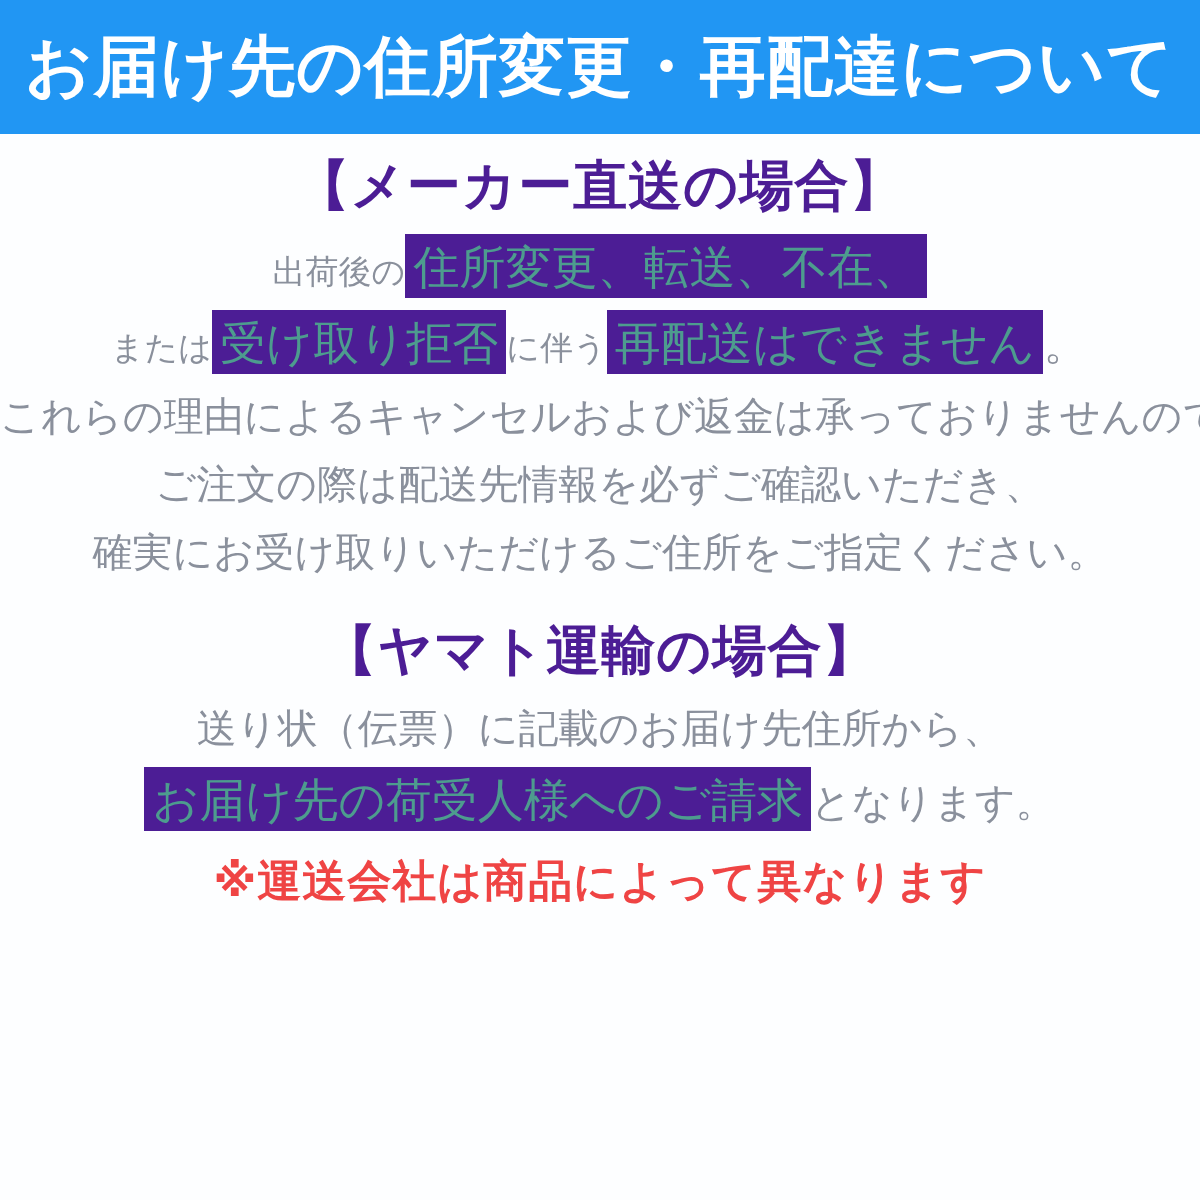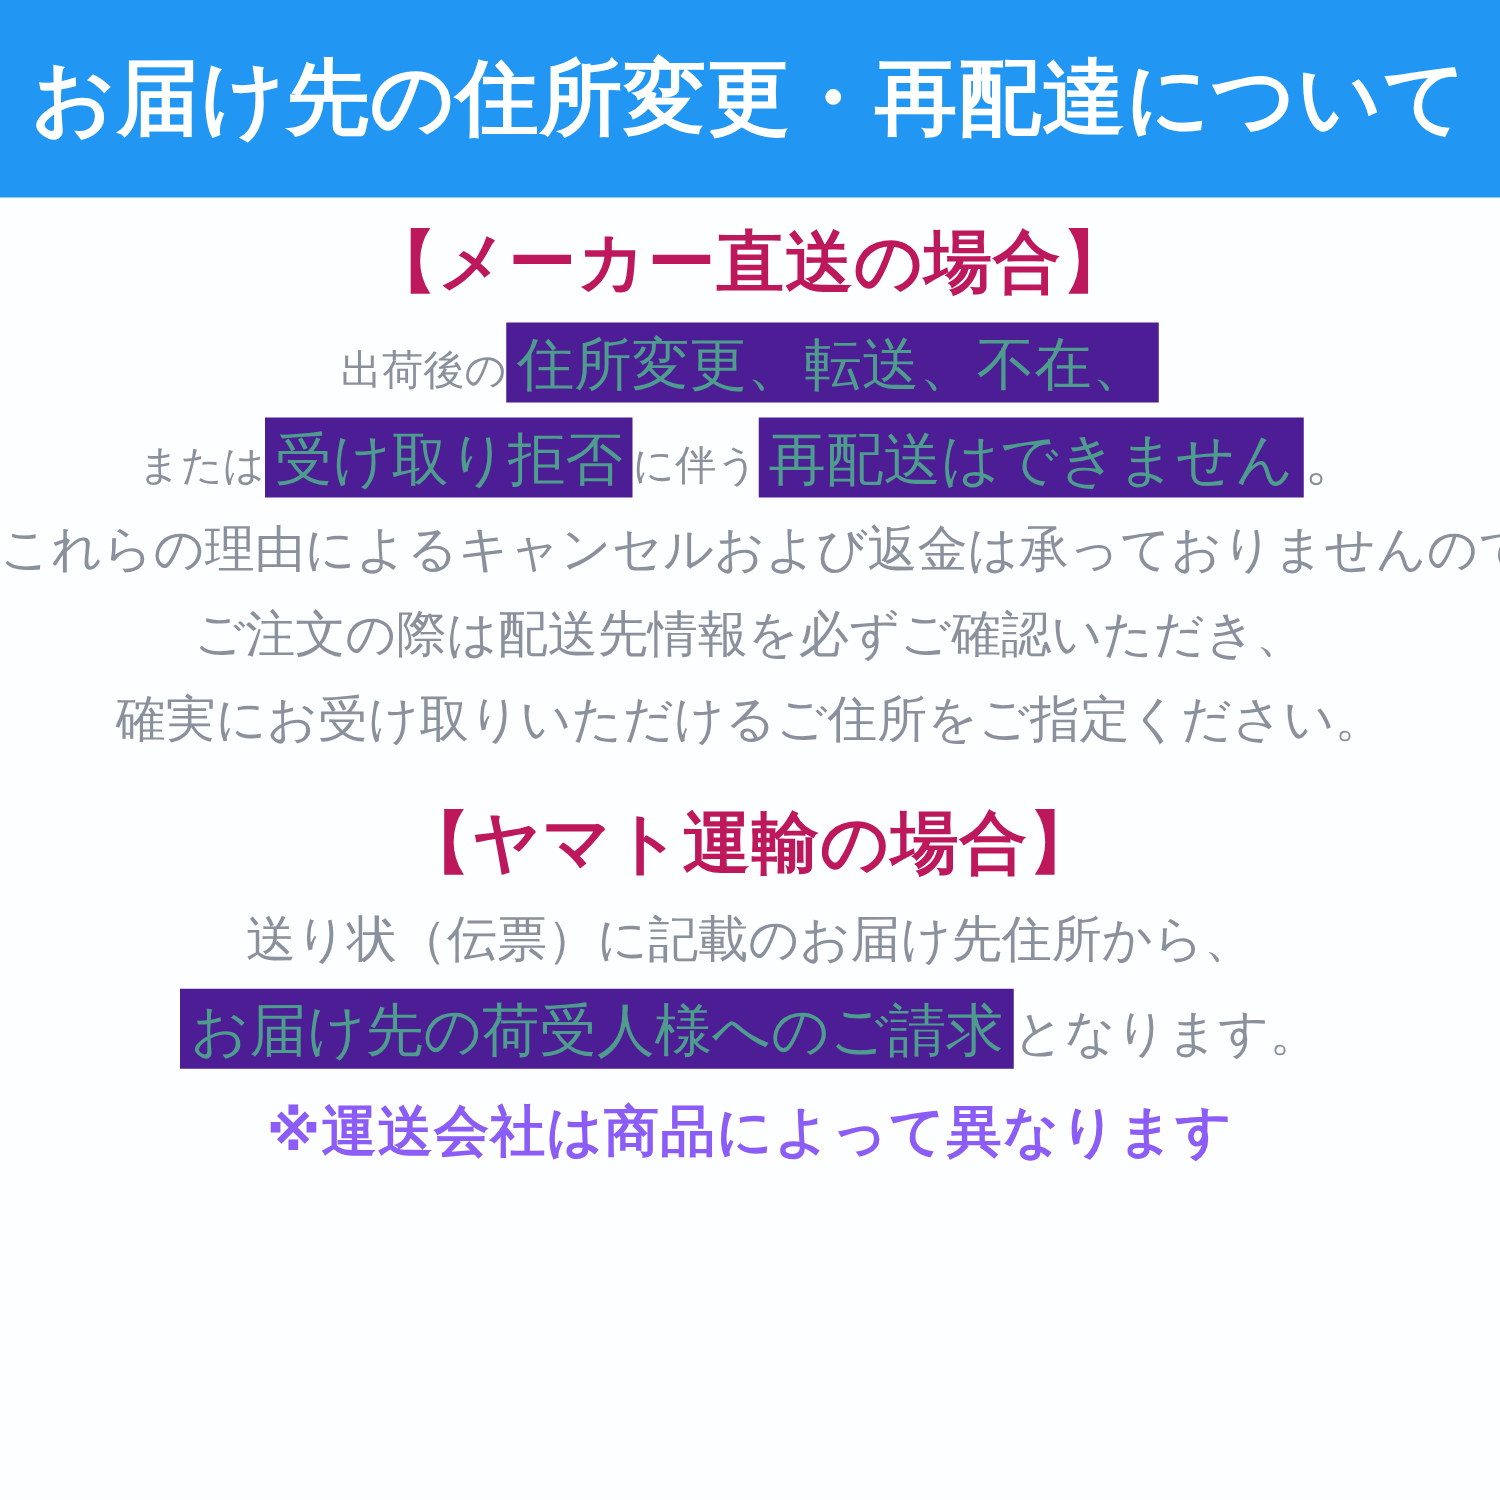--- a/index.html
+++ b/index.html
@@ -8,42 +8,42 @@
   }
   body {
     width: 1200px;
     height: 1200px;
     background: #fdfeff;
     font-family: "Liberation Sans", "DejaVu Sans", sans-serif;
     overflow: hidden;
     -webkit-font-smoothing: antialiased;
   }
   .banner {
-    height: 158px;
+    height: 134px;
     background: #2196f3;
     display: flex;
     align-items: center;
     justify-content: center;
   }
   .banner h1 {
     margin: 0;
     font-size: 66px;
     font-weight: 600;
     color: #ffffff;
     letter-spacing: 1px;
     white-space: nowrap;
   }
   main {
     text-align: center;
   }
   h2.section-heading {
     margin: 16px 0 6px;
     font-size: 54px;
     font-weight: 600;
-    color: #be185d;
+    color: #4c1d95;
     letter-spacing: 1px;
   }
   h2.section-heading.second {
     margin-top: 34px;
   }
   .line {
     margin: 13px auto;
     line-height: 1.38;
     white-space: nowrap;
   }
@@ -59,21 +59,21 @@
     font-size: 46px;
     color: #4d9c8e;
     background: #4c1d95;
     padding: 7px 8px 5px;
   }
   .footer-note {
     margin: 20px 0 0;
     text-align: center;
     font-size: 44px;
     font-weight: 600;
-    color: #8b5cf6;
+    color: #ef4444;
     letter-spacing: 1px;
   }
 </style>
 </head>
 <body>
 
 <header class="banner">
   <h1>お届け先の住所変更・再配達について</h1>
 </header>
 

